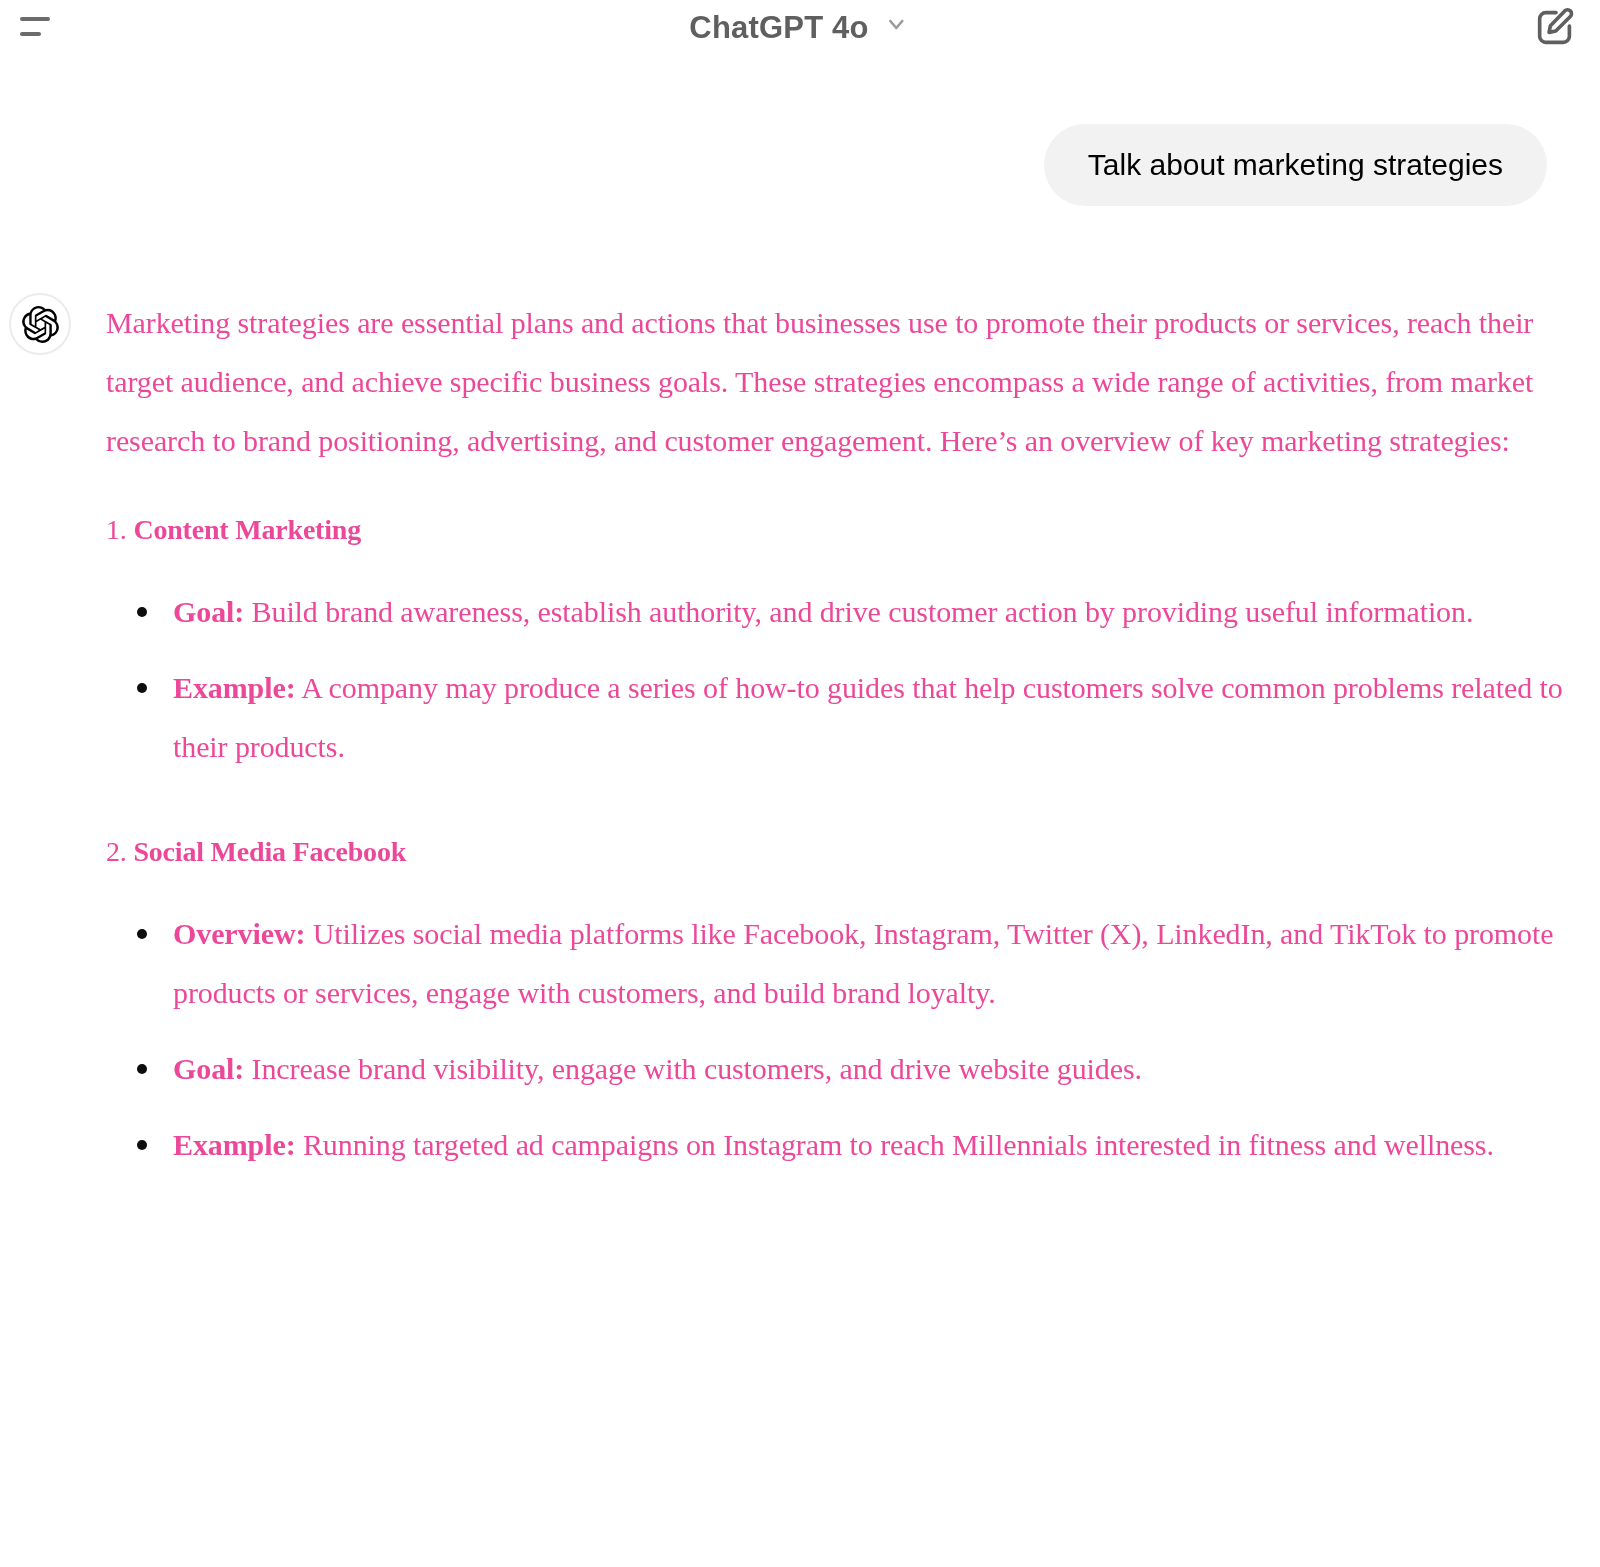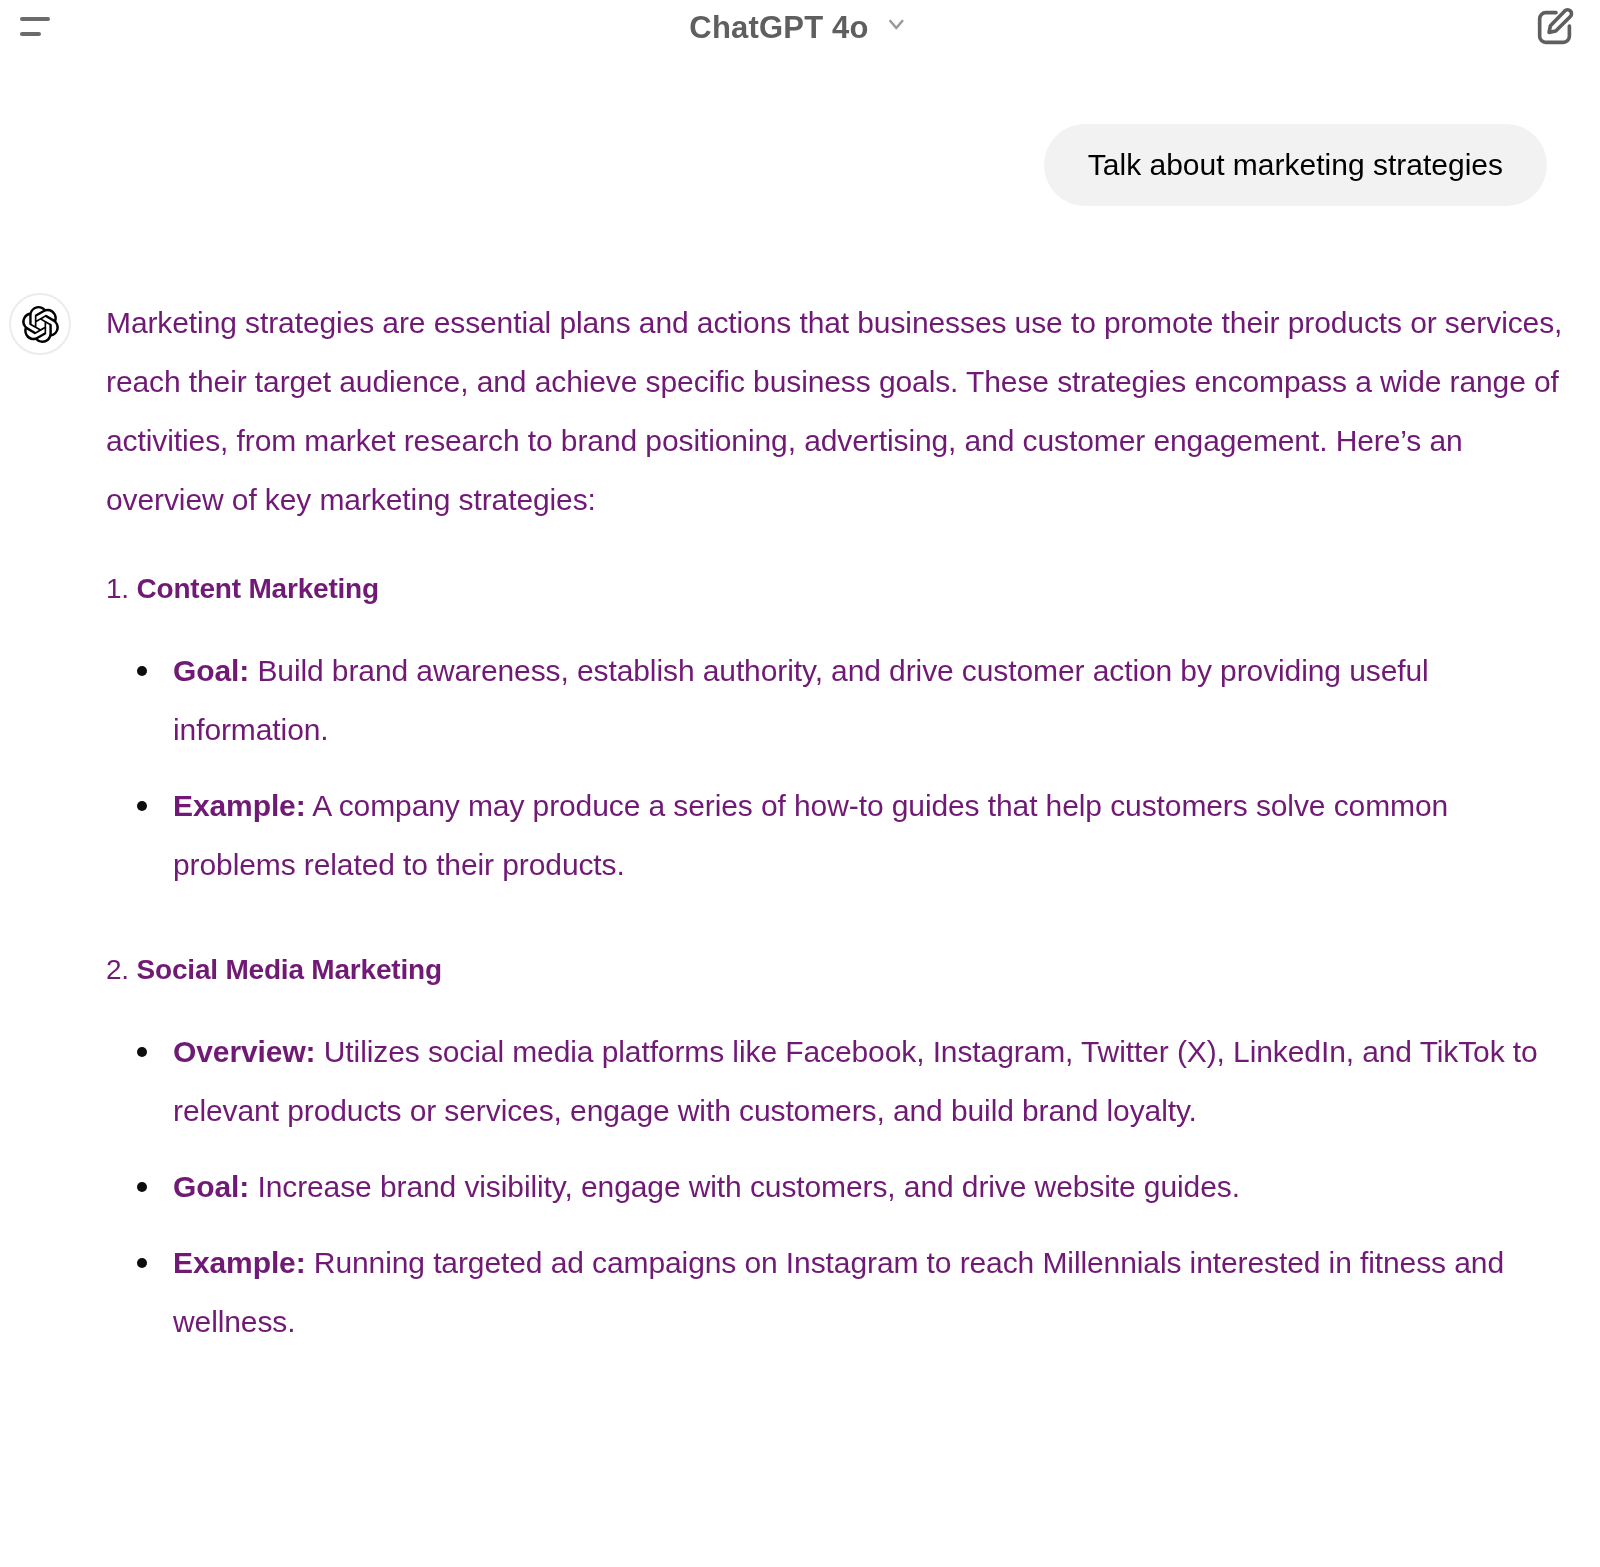--- a/index.html
+++ b/index.html
@@ -78,21 +78,22 @@
     background: #ffffff;
     box-sizing: border-box;
   }
   .assistant-body {
     flex: 1;
     margin-left: 35px;
     margin-right: 24px;
     font-size: 30px;
     line-height: 59px;
     letter-spacing: -0.1px;
-    color: #701a75;
+    color: #ec4899;
+    font-family: Liberation Serif, serif;
   }
   .assistant-body p.intro {
     margin: 0 0 10px 0;
   }
   .section-heading {
     font-size: 28px;
     line-height: 48px;
     margin: 36px 0 28px 0;
     font-weight: 400;
     letter-spacing: -0.2px;
@@ -200,27 +201,27 @@
         <span>Build brand awareness, establish authority, and drive customer action by providing useful information.</span>
       </li>
       <li>
         <b class="bullet-label">Example:</b>
         <span>A company may produce a series of how-to guides that help customers solve common problems related to their products.</span>
       </li>
     </ul>
 
     <div class="section-heading second">
       <span class="heading-number">2.</span>
-      <span class="heading-title">Social Media Marketing</span>
+      <span class="heading-title">Social Media Facebook</span>
     </div>
 
     <ul class="bullets">
       <li>
         <b class="bullet-label">Overview:</b>
-        <span>Utilizes social media platforms like Facebook, Instagram, Twitter (X), LinkedIn, and TikTok to relevant products or services, engage with customers, and build brand loyalty.</span>
+        <span>Utilizes social media platforms like Facebook, Instagram, Twitter (X), LinkedIn, and TikTok to promote products or services, engage with customers, and build brand loyalty.</span>
       </li>
       <li>
         <b class="bullet-label">Goal:</b>
         <span>Increase brand visibility, engage with customers, and drive website guides.</span>
       </li>
       <li>
         <b class="bullet-label">Example:</b>
         <span>Running targeted ad campaigns on Instagram to reach Millennials interested in fitness and wellness.</span>
       </li>
     </ul>

